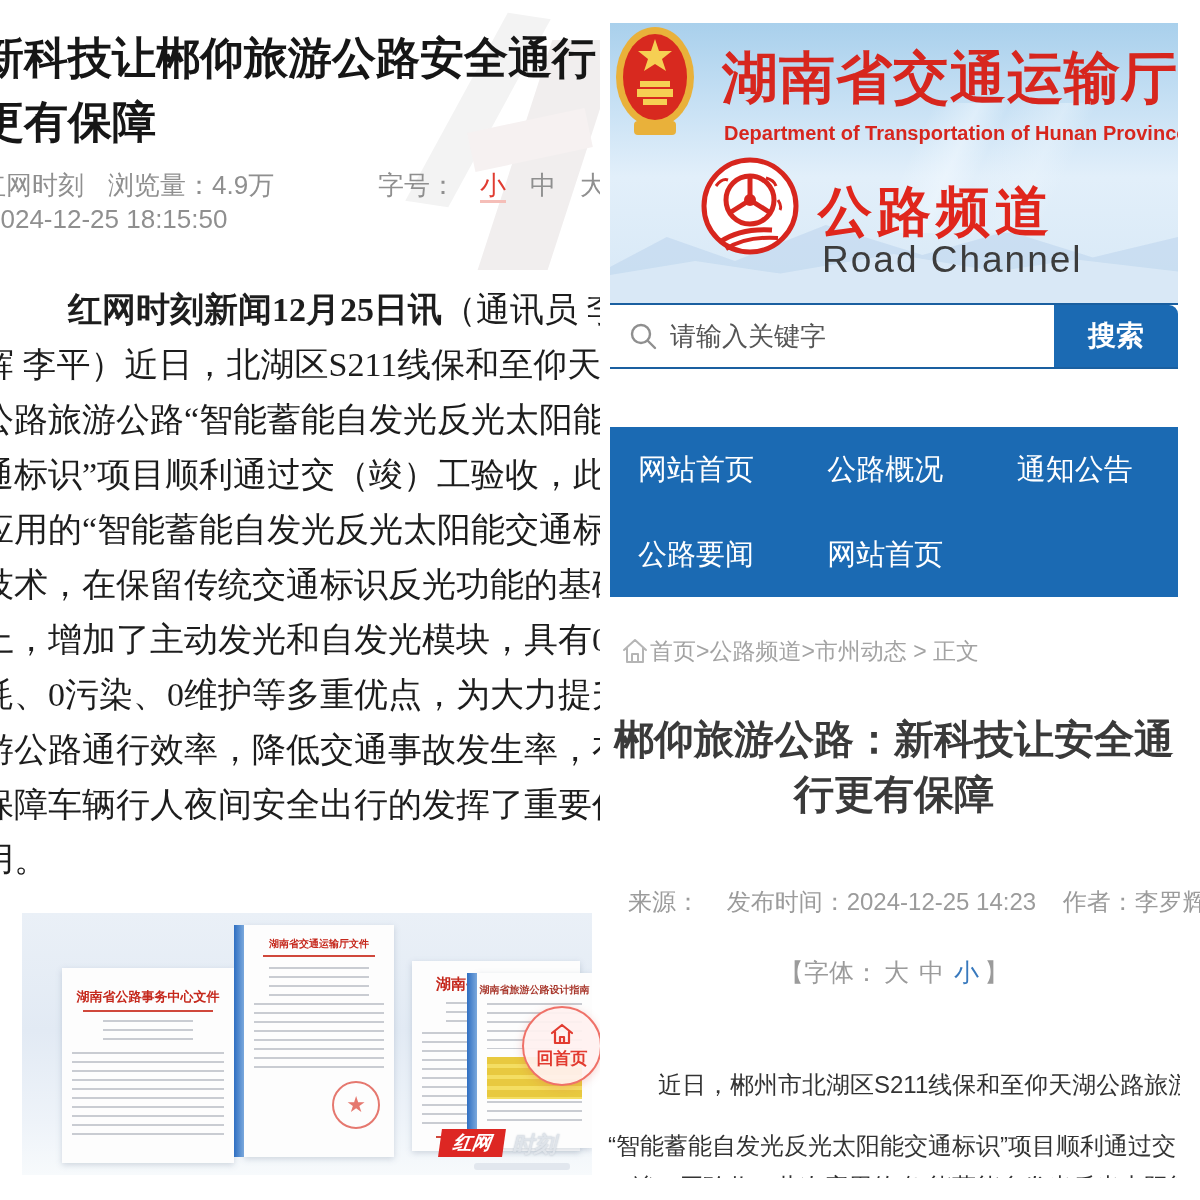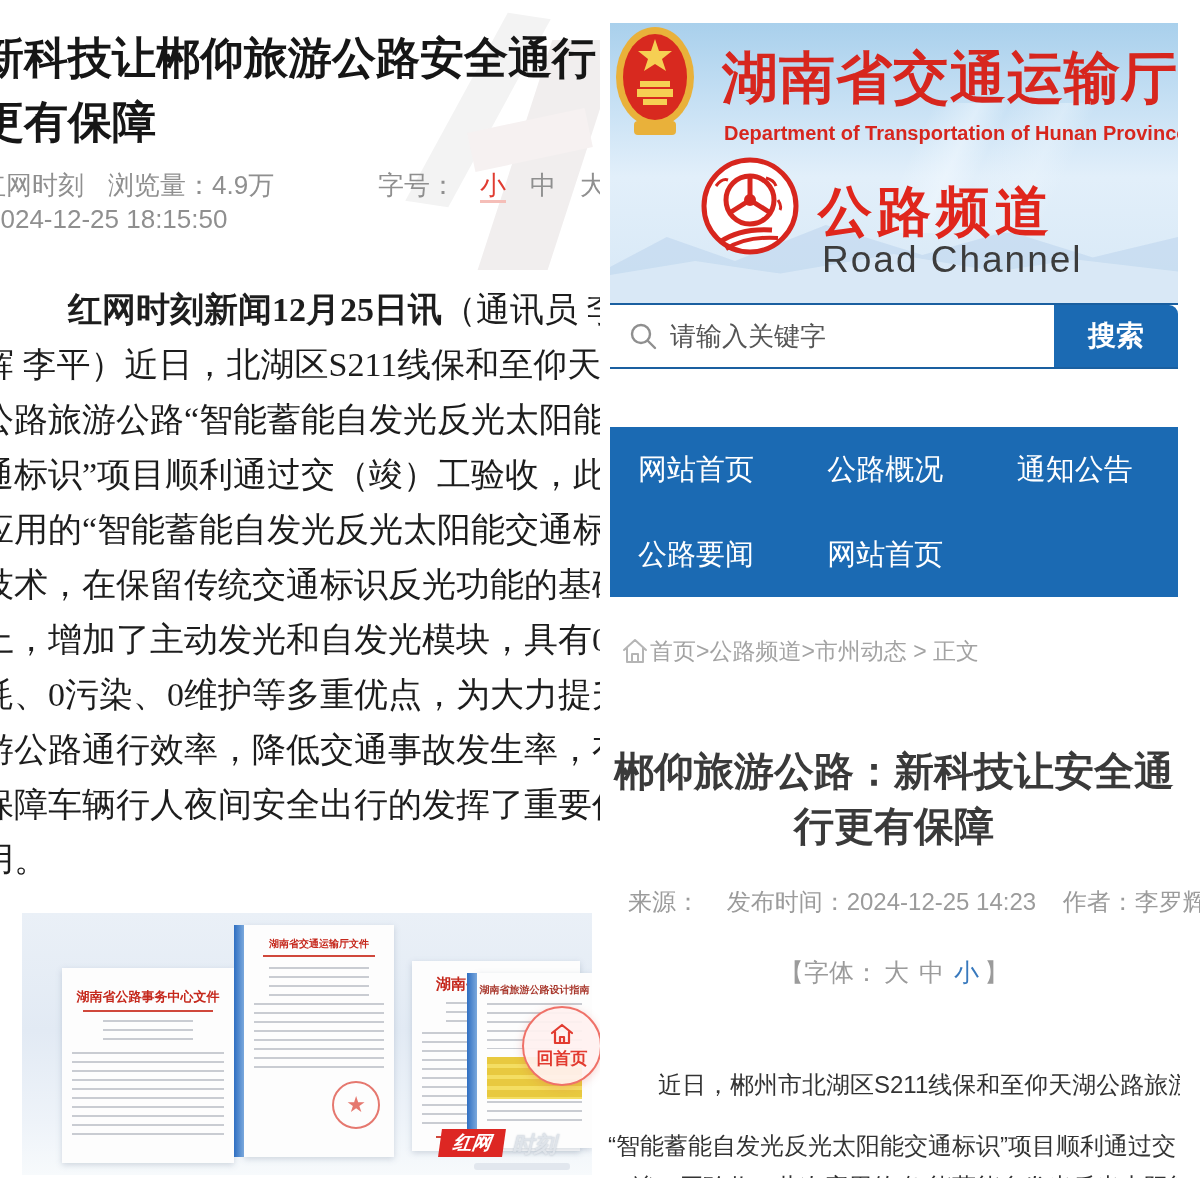--- a/index.html
+++ b/index.html
@@ -65,21 +65,21 @@
   #search-input{border:none;outline:none;flex:1;font-size:26px;color:#0f172a;background:transparent;
                 font-family:"Liberation Sans",sans-serif;}
   #search-input::placeholder{color:#555;opacity:1;}
   #search-btn{width:124px;background:#1b6ab3;color:#fff;font-size:28px;font-weight:bold;border:none;
               border-radius:0 9px 0 0;font-family:"Liberation Sans",sans-serif;cursor:pointer;}
   #nav{left:2px;top:427px;width:568px;height:170px;background:#1b6ab3;display:grid;
        grid-template-columns:1fr 1fr 1fr;grid-template-rows:1fr 1fr;}
   .nav-item{display:flex;align-items:center;padding-left:28px;color:#fff;font-size:29px;cursor:pointer;}
   #breadcrumb{left:12px;top:632px;height:38px;display:flex;align-items:center;}
   #breadcrumb span{font-size:23px;color:#a3a3a3;}
-  .art-title{left:0;top:744px;width:572px;text-align:center;font-size:40px;line-height:55px;
+  .art-title{left:0;top:712px;width:572px;text-align:center;font-size:40px;line-height:55px;
              font-weight:bold;color:#3a3a3a;word-break:break-all;}
   .art-meta{left:0;top:886px;width:572px;text-align:center;font-size:24px;color:#9b9b9b;white-space:nowrap;}
   .art-meta b{font-weight:normal;margin-left:20px;}
   .font-ctl{left:0;top:956px;width:572px;text-align:center;font-size:25px;color:#9b9b9b;}
   .font-ctl .sz{margin:0 5px;cursor:pointer;}
   .sz-blue{color:#3879bd;}
   #art-body{left:0;top:1046px;width:572px;height:132px;overflow:hidden;}
   .rb-line{position:absolute;white-space:nowrap;font-size:24px;color:#333;line-height:30px;}
 </style>
 </head>

